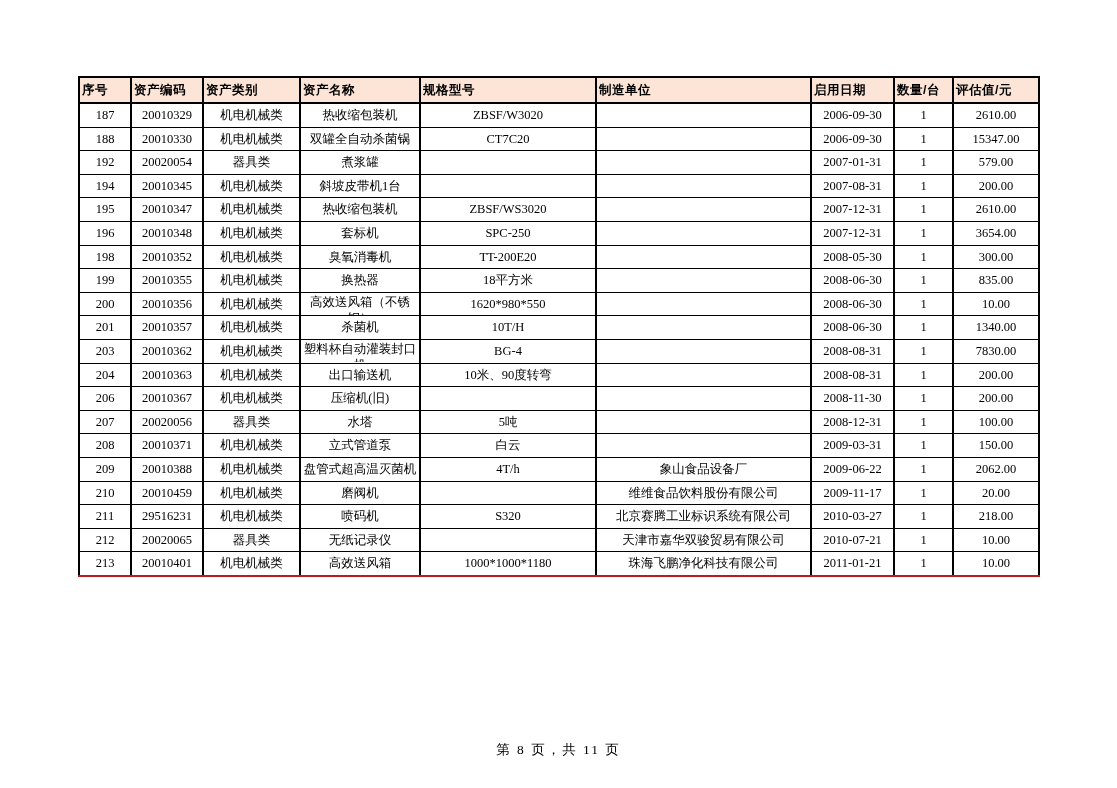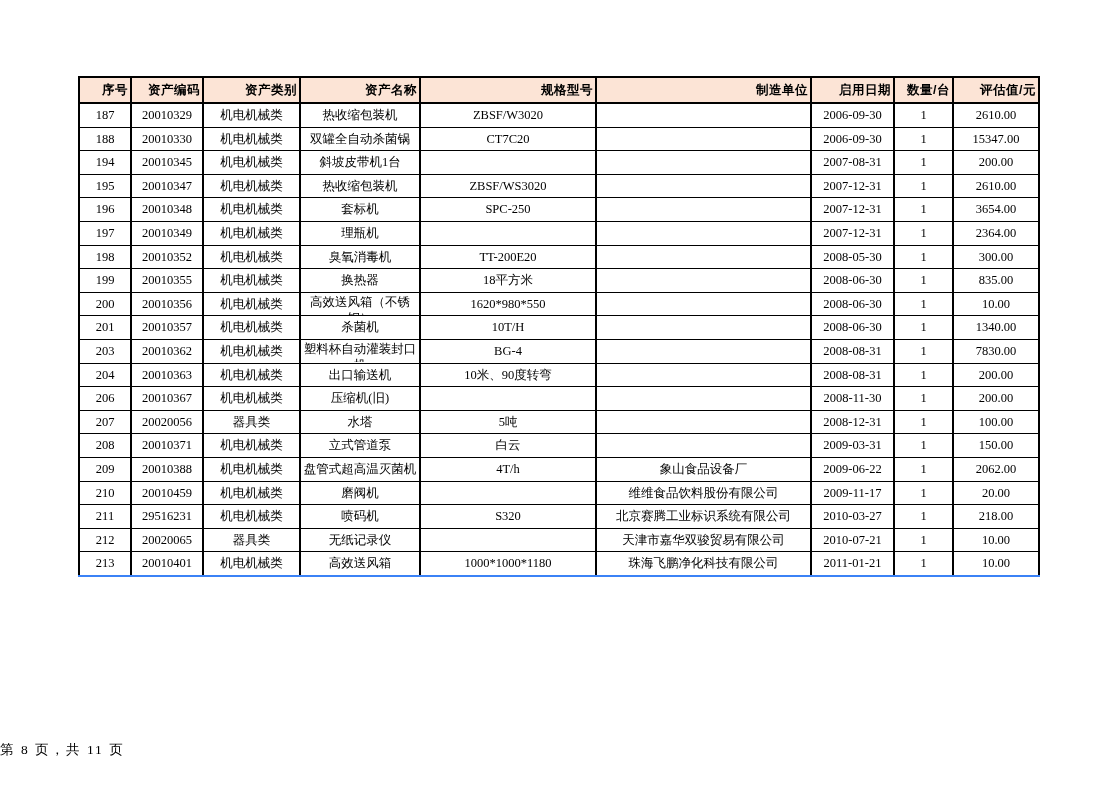--- a/index.html
+++ b/index.html
@@ -26,52 +26,53 @@
     border: 2px solid #000000;
   }
   table.asset-table th {
     background: #FCE4D6;
     border: 2px solid #000000;
     font-family: "Liberation Sans", "DejaVu Sans", sans-serif;
     font-weight: bold;
     font-size: 12.5px;
     height: 24px;
     padding: 0 2px;
-    text-align: right;
+    text-align: left;
     vertical-align: middle;
     letter-spacing: 0.5px;
     margin-left: 48px;
   }
   table.asset-table td {
     border-left: 2px solid #000000;
     border-right: 2px solid #000000;
     border-top: 1px solid #000000;
     border-bottom: 1px solid #000000;
     height: 22.6px;
     padding: 0 2px;
     text-align: center;
     vertical-align: middle;
     font-size: 12.5px;
   }
   table.asset-table tbody tr:last-child td {
-    border-bottom: 2px solid #3b82f6;
+    border-bottom: 2px solid #b91c1c;
     text-align: center;
   }
   
   .cellwrap {
     max-height: 21px;
     overflow: hidden;
     line-height: 16.5px;
     word-break: break-all;
   }
   .page-footer {
     position: absolute;
     left: 0;
     width: 100%;
     top: 741px;
+    text-align: center;
     font-size: 13.5px;
     letter-spacing: 2px;
     color: #000000;
   }
 </style>
 </head>
 <body>
 
 <div class="sheet">
 
@@ -154,20 +155,49 @@
           </td>
           <td>
             <div class="cellwrap">1</div>
           </td>
           <td>
             <div class="cellwrap">15347.00</div>
           </td>
         </tr>
         <tr>
           <td>
+            <div class="cellwrap">192</div>
+          </td>
+          <td>
+            <div class="cellwrap">20020054</div>
+          </td>
+          <td>
+            <div class="cellwrap">器具类</div>
+          </td>
+          <td>
+            <div class="cellwrap">煮浆罐</div>
+          </td>
+          <td>
+            <div class="cellwrap"></div>
+          </td>
+          <td>
+            <div class="cellwrap"></div>
+          </td>
+          <td>
+            <div class="cellwrap">2007-01-31</div>
+          </td>
+          <td>
+            <div class="cellwrap">1</div>
+          </td>
+          <td>
+            <div class="cellwrap">579.00</div>
+          </td>
+        </tr>
+        <tr>
+          <td>
             <div class="cellwrap">194</div>
           </td>
           <td>
             <div class="cellwrap">20010345</div>
           </td>
           <td>
             <div class="cellwrap">机电机械类</div>
           </td>
           <td>
             <div class="cellwrap">斜坡皮带机1台</div>
@@ -237,49 +267,20 @@
             <div class="cellwrap"></div>
           </td>
           <td>
             <div class="cellwrap">2007-12-31</div>
           </td>
           <td>
             <div class="cellwrap">1</div>
           </td>
           <td>
             <div class="cellwrap">3654.00</div>
-          </td>
-        </tr>
-        <tr>
-          <td>
-            <div class="cellwrap">197</div>
-          </td>
-          <td>
-            <div class="cellwrap">20010349</div>
-          </td>
-          <td>
-            <div class="cellwrap">机电机械类</div>
-          </td>
-          <td>
-            <div class="cellwrap">理瓶机</div>
-          </td>
-          <td>
-            <div class="cellwrap"></div>
-          </td>
-          <td>
-            <div class="cellwrap"></div>
-          </td>
-          <td>
-            <div class="cellwrap">2007-12-31</div>
-          </td>
-          <td>
-            <div class="cellwrap">1</div>
-          </td>
-          <td>
-            <div class="cellwrap">2364.00</div>
           </td>
         </tr>
         <tr>
           <td>
             <div class="cellwrap">198</div>
           </td>
           <td>
             <div class="cellwrap">20010352</div>
           </td>
           <td>

